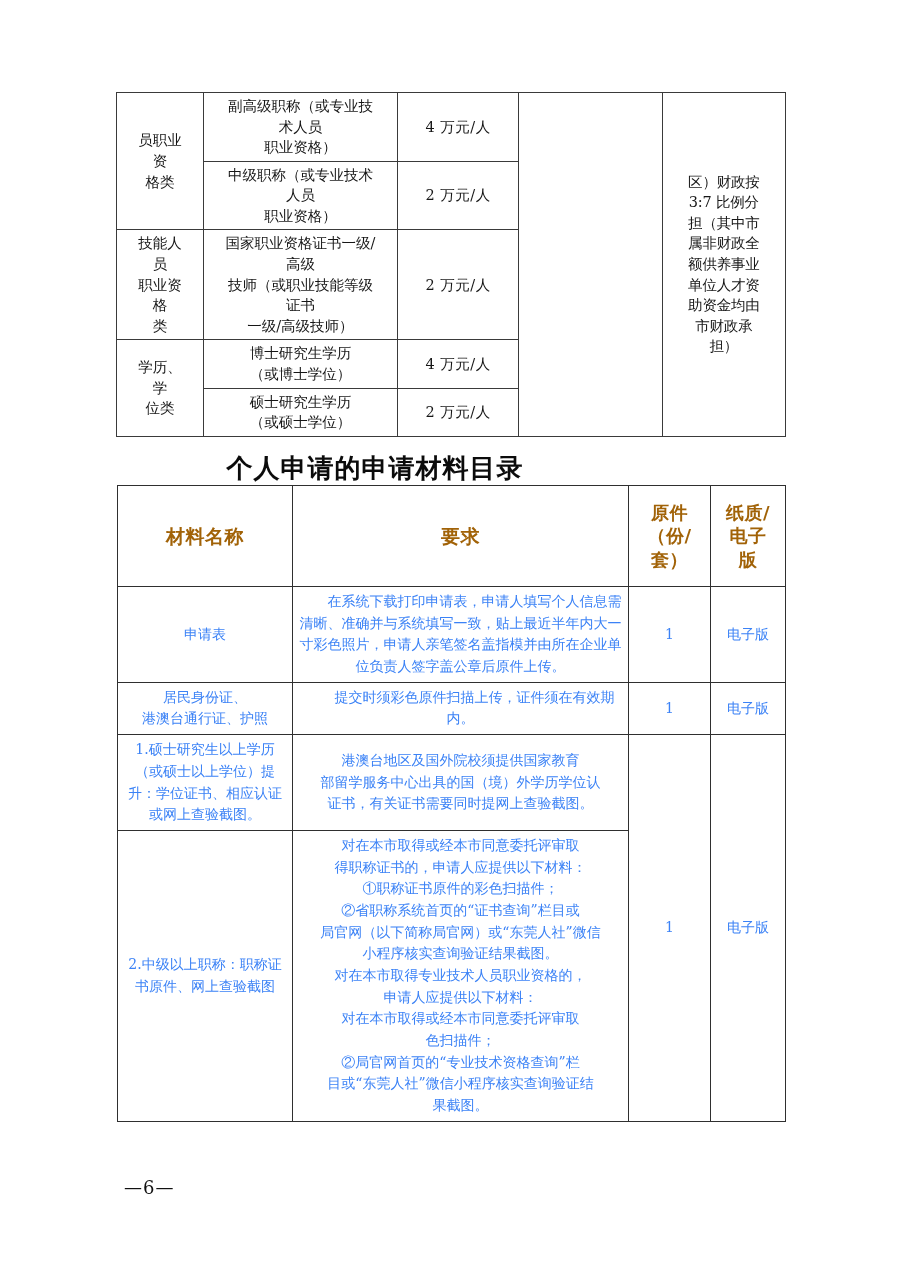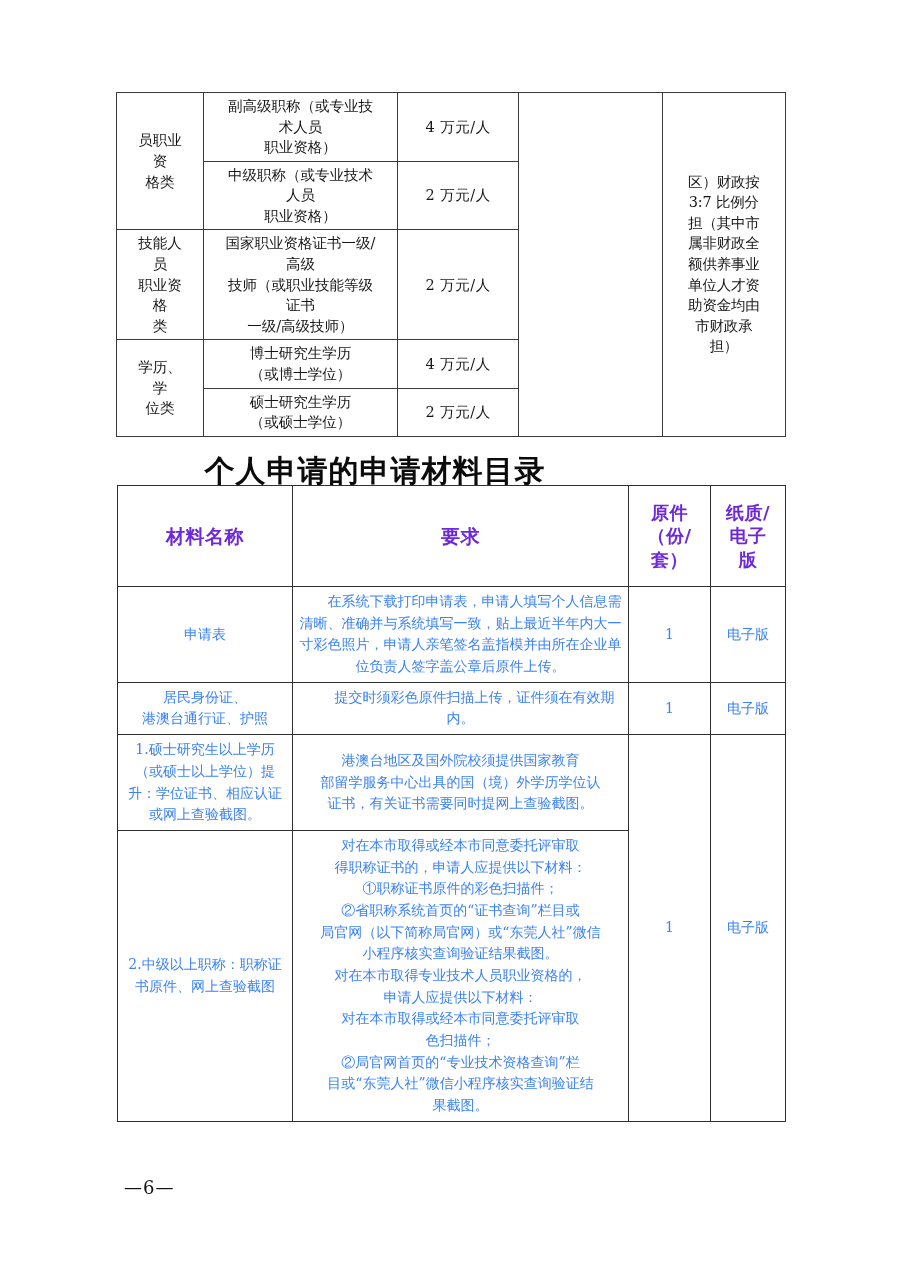--- a/index.html
+++ b/index.html
@@ -84,21 +84,21 @@
   }
   .note .indent { display: inline-block; width: 2em; }
 
   
   .section-title {
     position: absolute;
     left: 0;
     top: 451px;
     width: 750px;
     text-align: center;
-    font-size: 30px;
+    font-size: 26px;
     font-weight: bold;
     letter-spacing: 1px;
     font-family: "DejaVu Sans", "Liberation Sans", sans-serif;
     color: #0b0b0b;
   }
 
   
   .table-wrap-2 {
     position: absolute;
     left: 117px;
@@ -127,21 +127,21 @@
   .m-c2 { width: 336px; }
   .m-c3 { width: 82px; }
   .m-c4 { width: 75px; }
 
   table.mat-table td.hdr {
     font-weight: bold;
     font-size: 19px;
     font-family: "DejaVu Sans", "Liberation Sans", sans-serif;
     letter-spacing: 0.5px;
     line-height: 1.28;
-    color: #6d28d9;
+    color: #a16207;
     height: 92px;
   }
   table.mat-table td.hdr-narrow {
     font-size: 18px;
     line-height: 1.3;
   }
 
   .req-cell {
     text-align: justify;
     text-justify: inter-ideograph;

